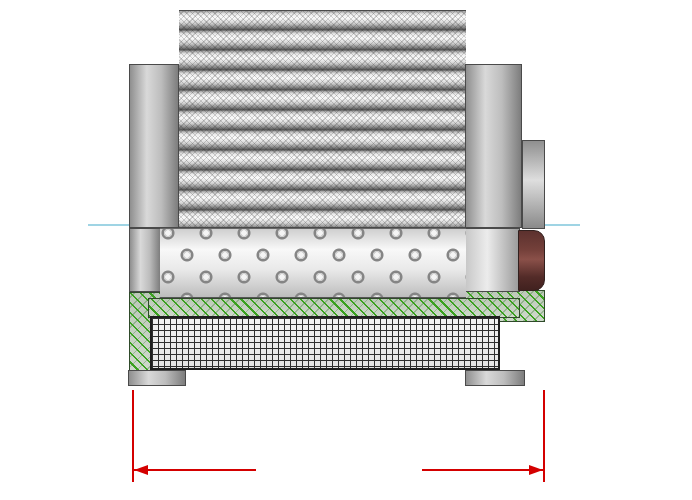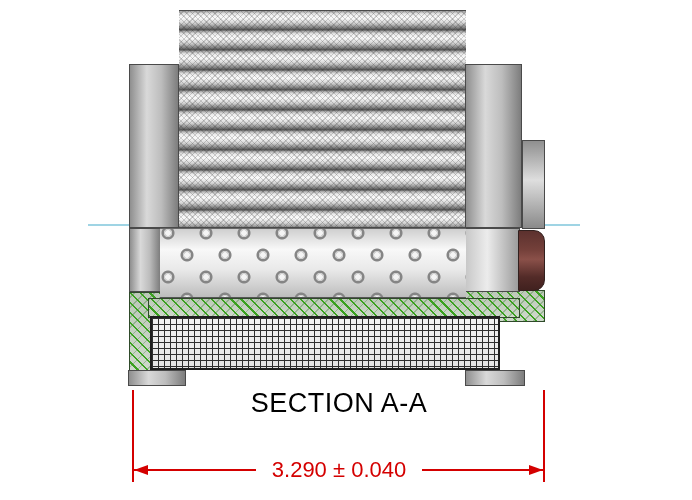--- a/index.html
+++ b/index.html
@@ -143,23 +143,21 @@
 
   <div class="part hatch hatch-strip"></div>
 
   <div class="part mesh"></div>
 
   <div class="part seal"></div>
 
   <div class="part cap cap-foot-left"></div>
   <div class="part cap cap-foot-right"></div>
 
-  <div class="part section-label">SECTION A-A</div>
 
   <div class="part dim dim-ext-left"></div>
   <div class="part dim dim-ext-right"></div>
   <div class="part dim dim-line-left"></div>
   <div class="part dim dim-line-right"></div>
   <div class="dim-arrowhead left"></div>
   <div class="dim-arrowhead right"></div>
-  <div class="part dim-text">3.290 ± 0.040</div>
 
 </div>
 
 </body></html>

